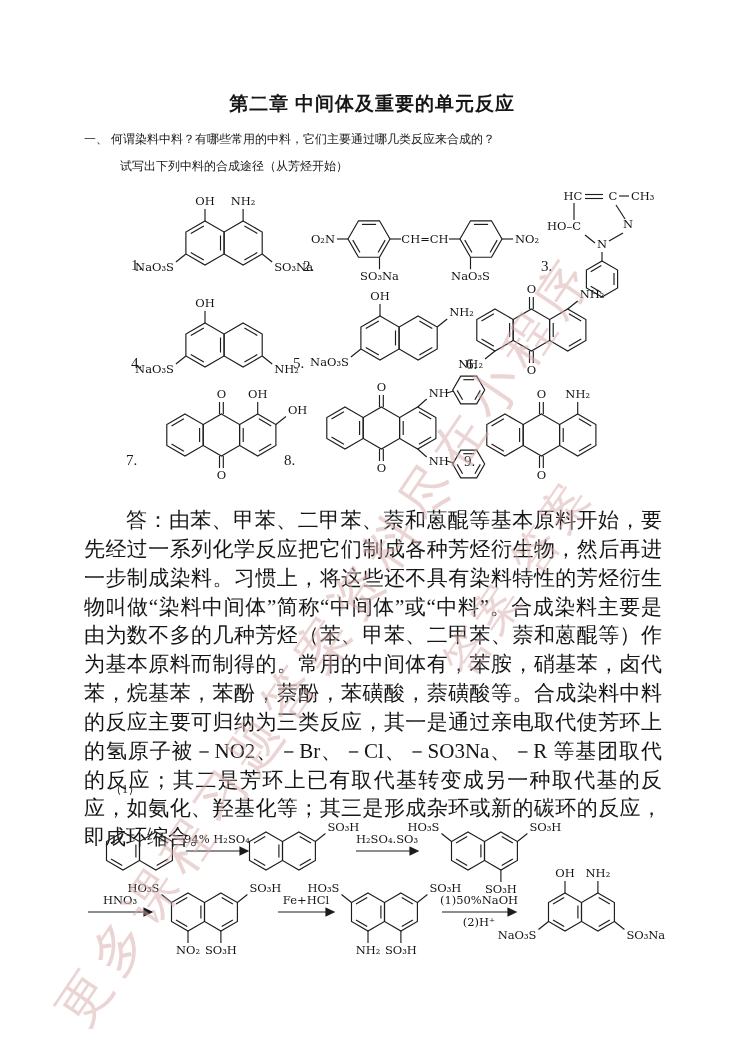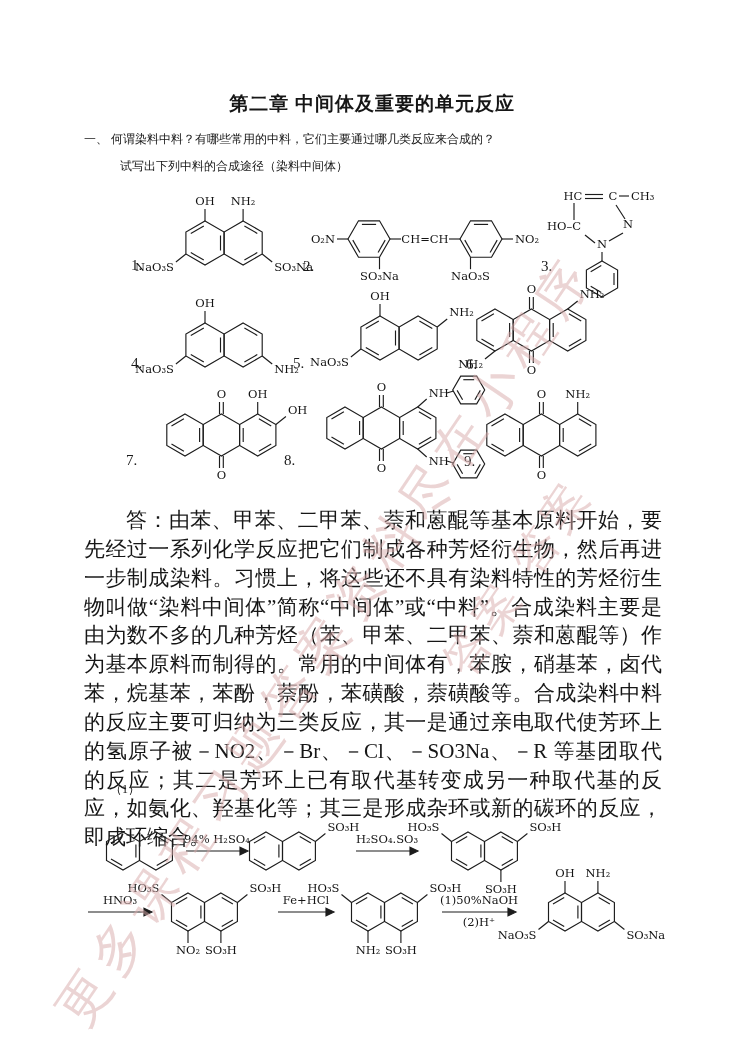--- a/index.html
+++ b/index.html
@@ -27,21 +27,21 @@
 </head>
 <body>
 
 <div id="page">
   <div class="wm" id="wm1">更多课程习题答案资料尽在小程序</div>
   <div class="wm" id="wm2">答案 答案</div>
 
   <h1 id="title" class="abs">第二章 中间体及重要的单元反应</h1>
 
   <div class="abs qline" style="left:84px;top:131px">一、 何谓染料中料？有哪些常用的中料，它们主要通过哪几类反应来合成的？</div>
-  <div class="abs qline" style="left:120px;top:158px">试写出下列中料的合成途径（染料中间体）</div>
+  <div class="abs qline" style="left:120px;top:158px">试写出下列中料的合成途径（从芳烃开始）</div>
 
   <div id="structures">
       <svg class="mol" style="left:185px;top:205px" width="120" height="90">
         <polygon points="20.0,16.0 39.1,27.0 39.1,49.0 20.0,60.0 0.9,49.0 0.9,27.0"></polygon>
         <line x1="35.5" y1="30.5" x2="35.5" y2="45.5"></line>
         <line x1="18.8" y1="55.1" x2="5.8" y2="47.6"></line>
         <line x1="5.8" y1="28.4" x2="18.8" y2="20.9"></line>
         <polygon points="58.1,16.0 77.2,27.0 77.2,49.0 58.1,60.0 39.1,49.0 39.1,27.0"></polygon>
         <line x1="59.4" y1="20.9" x2="72.3" y2="28.4"></line>
         <line x1="72.3" y1="47.6" x2="59.4" y2="55.1"></line>

